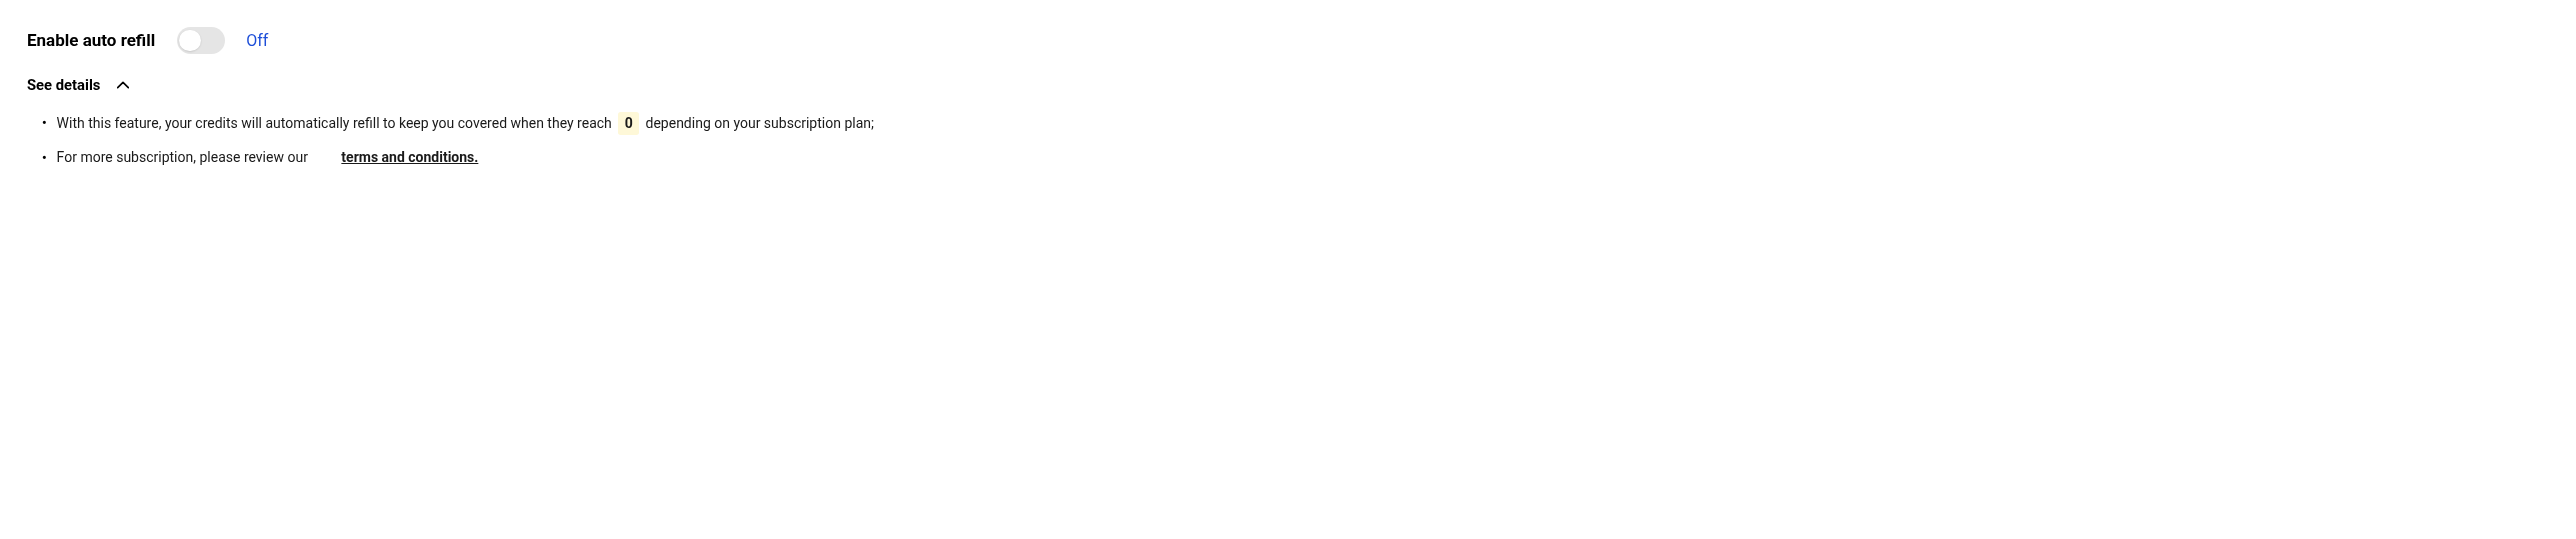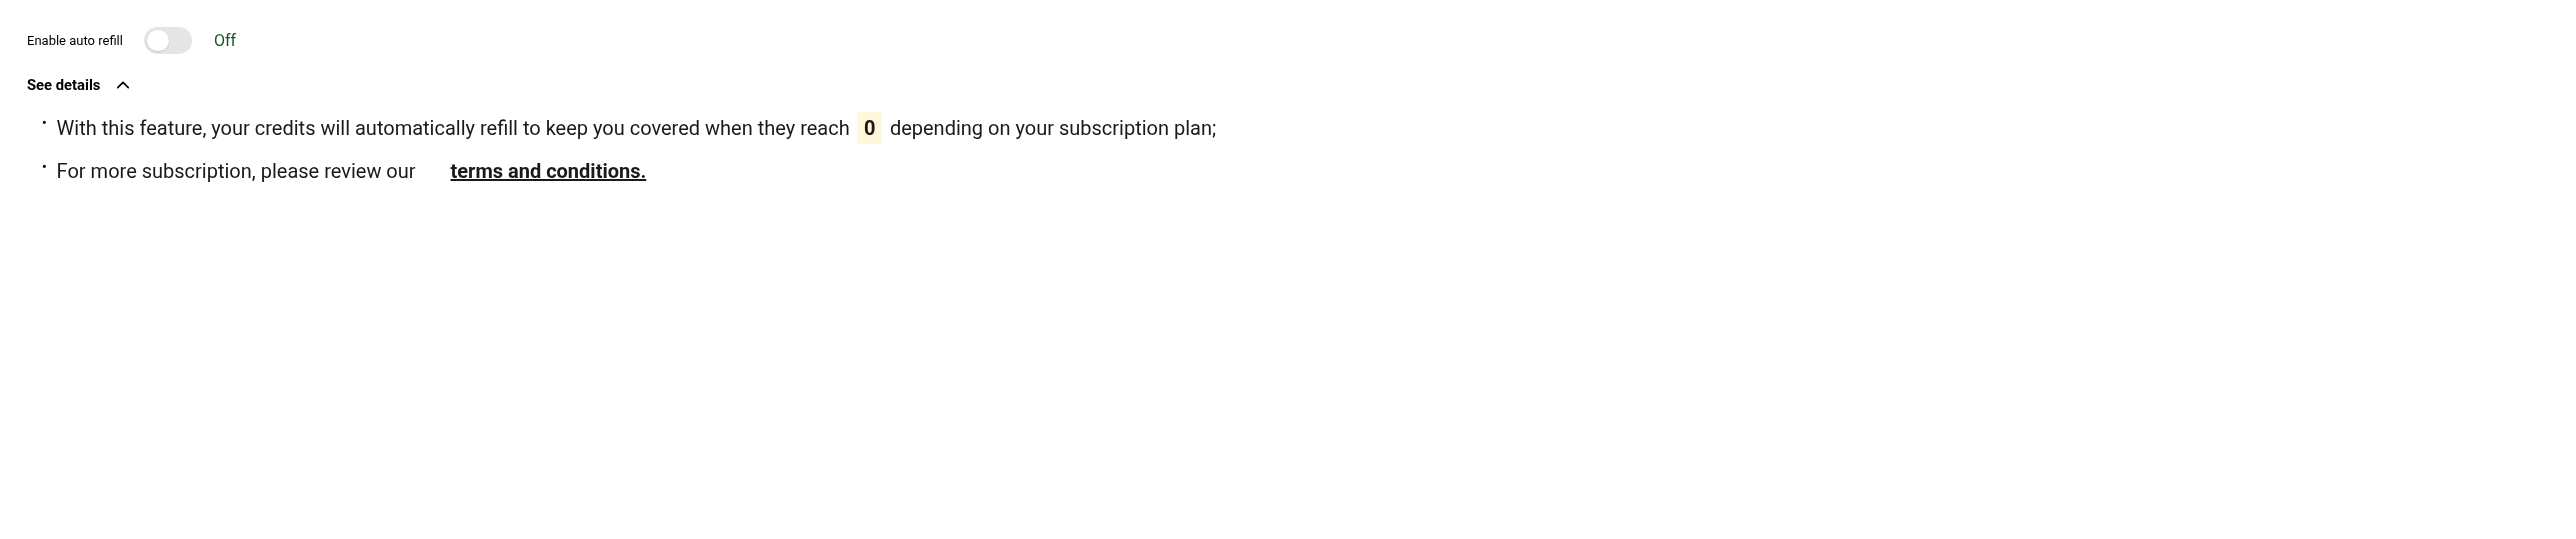--- a/index.html
+++ b/index.html
@@ -15,22 +15,22 @@
       font-size: 16px;
       line-height: 1.5;
     }
     .header-row {
       display: flex;
       align-items: center;
       gap: 21.5px;
       margin-bottom: 19px;
     }
     .title {
-      font-weight: 400;
-      font-size: 13px;
+      font-weight: 700;
+      font-size: 17px;
     }
     .toggle {
       position: relative;
       width: 48px;
       height: 27px;
       background: #e5e5e5;
       border-radius: 13.4px;
       cursor: pointer;
       flex-shrink: 0;
     }
@@ -39,21 +39,21 @@
       top: 2.7px;
       left: 2.7px;
       width: 21.5px;
       height: 21.5px;
       background: #fff;
       border-radius: 50%;
       box-shadow: 0 0.7px 2px rgba(0,0,0,0.15);
     }
     .toggle-label {
       font-size: 16px;
-      color: #14532d;
+      color: #1d4ed8;
     }
     .details-toggle {
       display: inline-flex;
       align-items: center;
       gap: 17px;
       font-weight: 700;
       font-size: 14.8px;
       cursor: pointer;
       margin-bottom: 16px;
     }
@@ -64,21 +64,21 @@
       display: block;
     }
     .details-list {
       list-style: none;
       padding-left: 14.8px;
     }
     .details-list li {
       position: relative;
       padding-left: 14.8px;
       margin-bottom: 12px;
-      font-size: 20px;
+      font-size: 14px;
       color: #1a1a1a;
     }
     .details-list li::before {
       content: "•";
       position: absolute;
       left: 0;
       top: 0;
       font-size: 15.4px;
       color: #000;
     }

